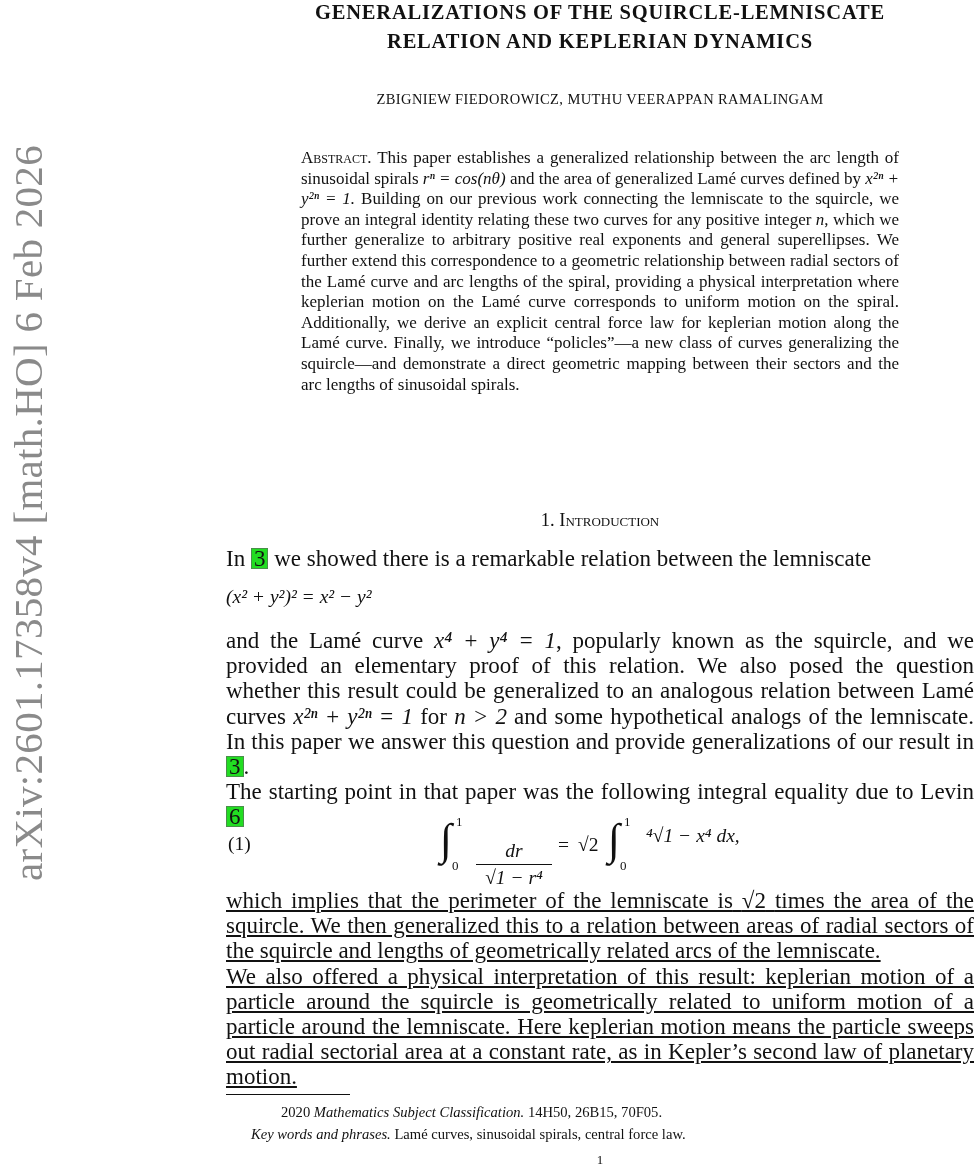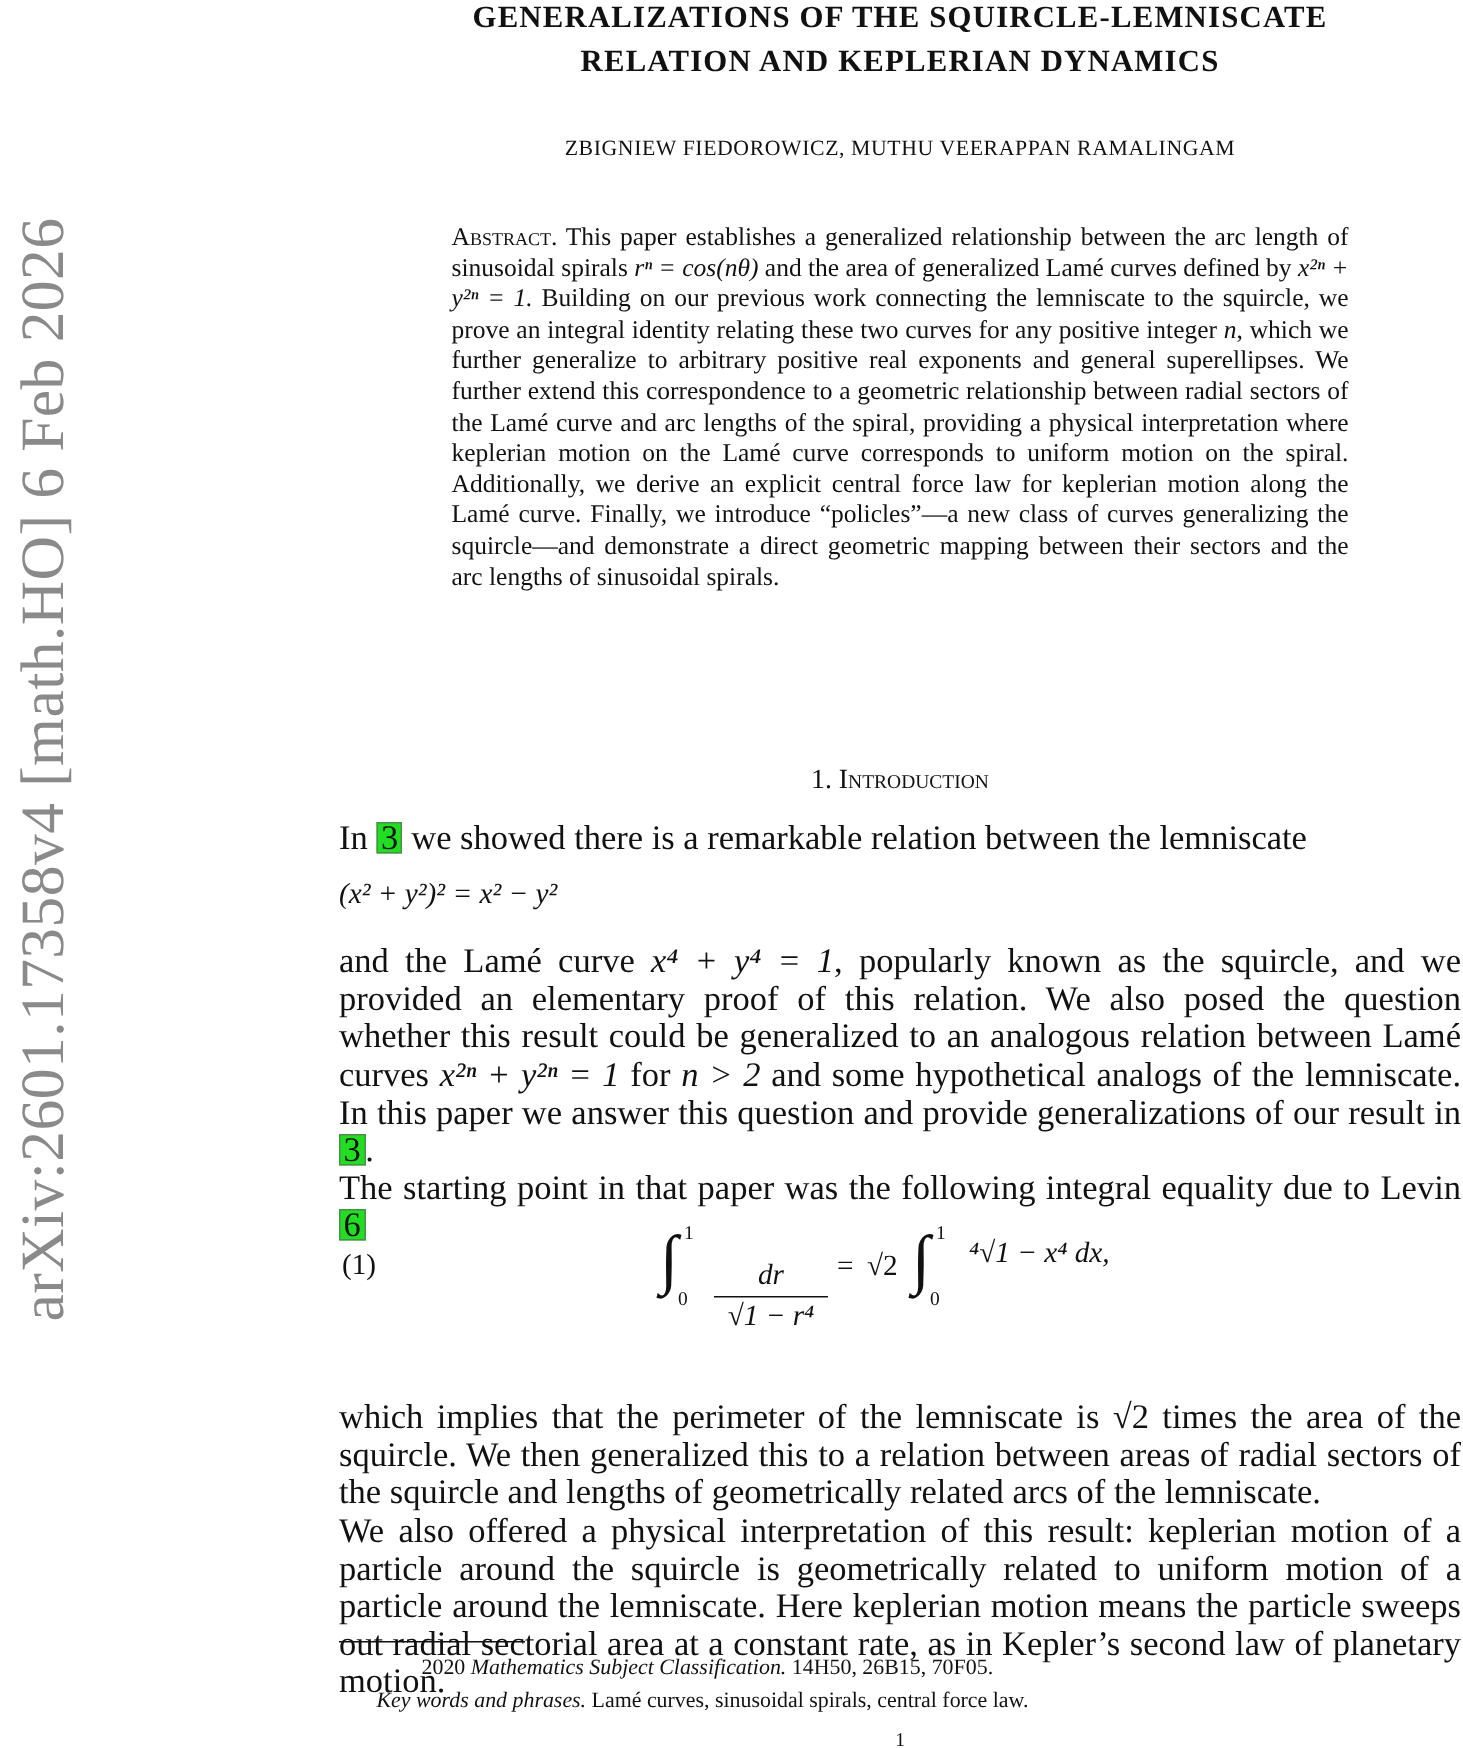--- a/index.html
+++ b/index.html
@@ -121,21 +121,21 @@
     <i class="m">√1 − r⁴</i>
   </span>
   <span style="position:absolute; left:118px; top:24px;">=</span>
   <span style="position:absolute; left:138px; top:24px;">√2</span>
   <span class="int-sign" style="left:168px; top:8px;">∫</span>
   <span class="lim" style="left:184px; top:4px;">1</span>
   <span class="lim" style="left:180px; top:48px;">0</span>
   <i class="m" style="position:absolute; left:206px; top:15px; white-space:nowrap;">⁴√1 − x⁴ dx,</i>
 </div>
 
-<div class="abs body-text" style="top:932px;">
+<div class="abs body-text" style="top:888px;text-decoration:underline;">
   <span>which implies that the perimeter of the lemniscate is</span>
   <span>√2</span>
   <span>times the area of the squircle. We then generalized this to a relation between areas of radial sectors of the squircle and lengths of geometrically related arcs of the lemniscate.</span>
   <br>
   <span>We also offered a physical interpretation of this result: keplerian motion of a particle around the squircle is geometrically related to uniform motion of a particle around the lemniscate. Here keplerian motion means the particle sweeps out radial sectorial area at a constant rate, as in Kepler’s second law of planetary motion.</span>
 </div>
 
 <div class="abs footnote-rule"></div>
 
 <div class="abs footnote" style="top:1104px;margin-left:30px;">

